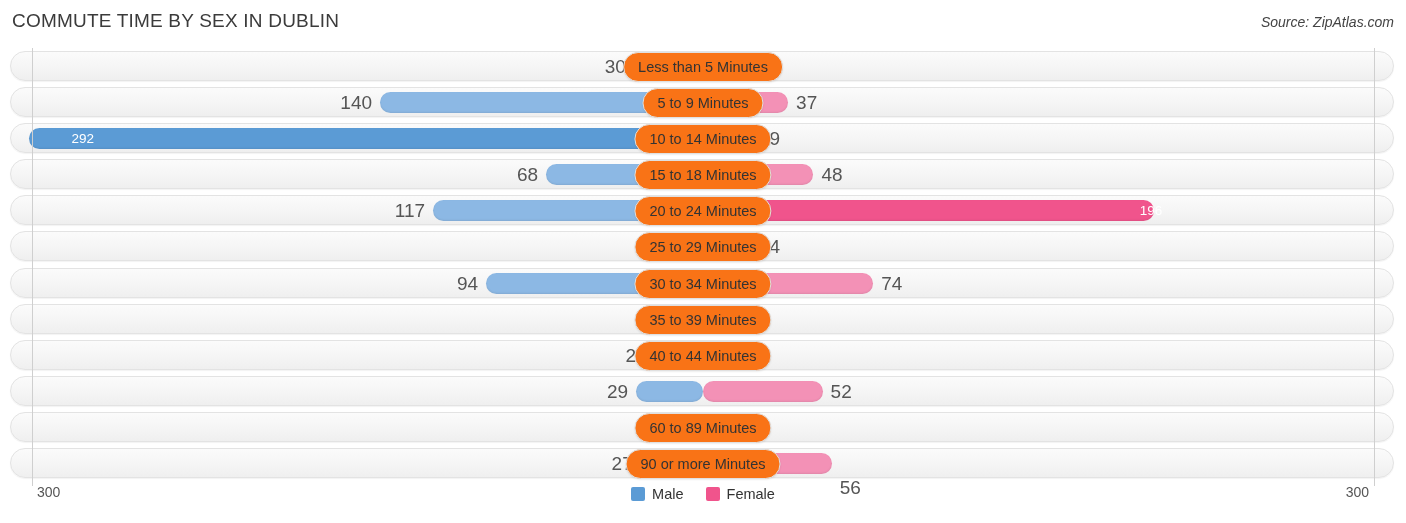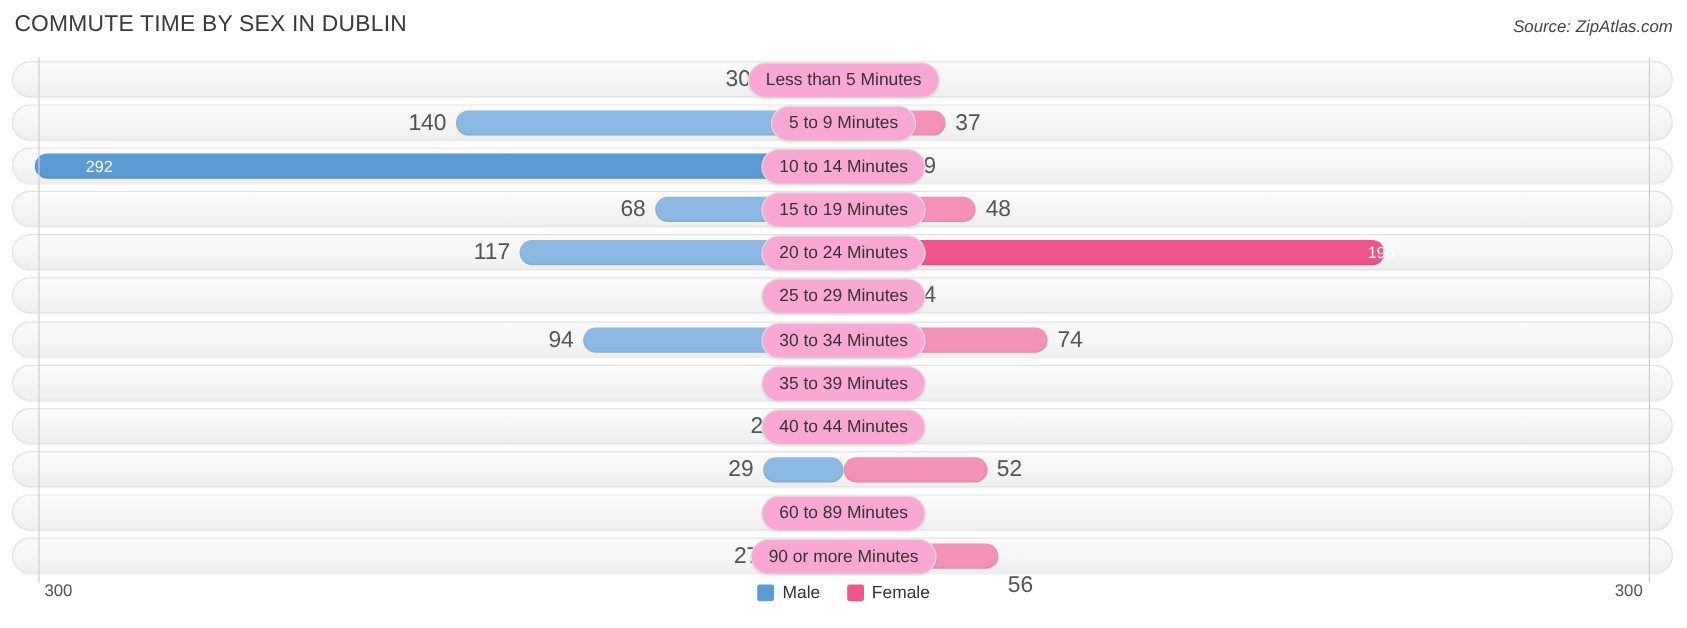--- a/index.html
+++ b/index.html
@@ -67,21 +67,21 @@
 
   .val{
     position:absolute;top:9px;
     font-size:19px;color:#555;white-space:nowrap;line-height:19px;
   }
   .val.inbar{color:#ffffff;font-size:13.5px;margin-left:28px;}
 
   .center-label{
     position:absolute;top:4px;
     height:28px;line-height:28px;
-    background:#f9a8d4;
+    background:#f97316;
     border:1px solid #e0e0e0;
     border-radius:15px;
     font-size:14.5px;color:#333;
     padding:0 14px;
     white-space:nowrap;
     transform:translateX(-50%);
     z-index:5;
     box-shadow:0 1px 2px rgba(0,0,0,.07);
     text-align:left;
   }
@@ -134,21 +134,21 @@
         <div class="val inbar" style="left: 43.4533px;">292</div>
         <div class="val" style="left: 759px;">19</div>
         <div class="center-label" style="left: 703px;">10 to 14 Minutes</div>
       </div>
       <div class="row">
         <div class="track"></div>
         <div class="bar male" style="left: 546.147px; width: 156.853px;"></div>
         <div class="bar female" style="left: 703px; width: 110.4px;"></div>
         <div class="val" style="left: 0px; width: 538.147px; text-align: right;">68</div>
         <div class="val" style="left: 821.4px;">48</div>
-        <div class="center-label" style="left: 703px;">15 to 19 Minutes</div>
+        <div class="center-label" style="left: 703px;">15 to 18 Minutes</div>
       </div>
       <div class="row">
         <div class="track"></div>
         <div class="bar male" style="left: 433.12px; width: 269.88px;"></div>
         <div class="bar female hi" style="left: 703px; width: 450.8px;"></div>
         <div class="val" style="left: 0px; width: 425.12px; text-align: right;">117</div>
         <div class="val inbar" style="left: 1111.8px;">196</div>
         <div class="center-label" style="left: 703px;">20 to 24 Minutes</div>
       </div>
       <div class="row">

